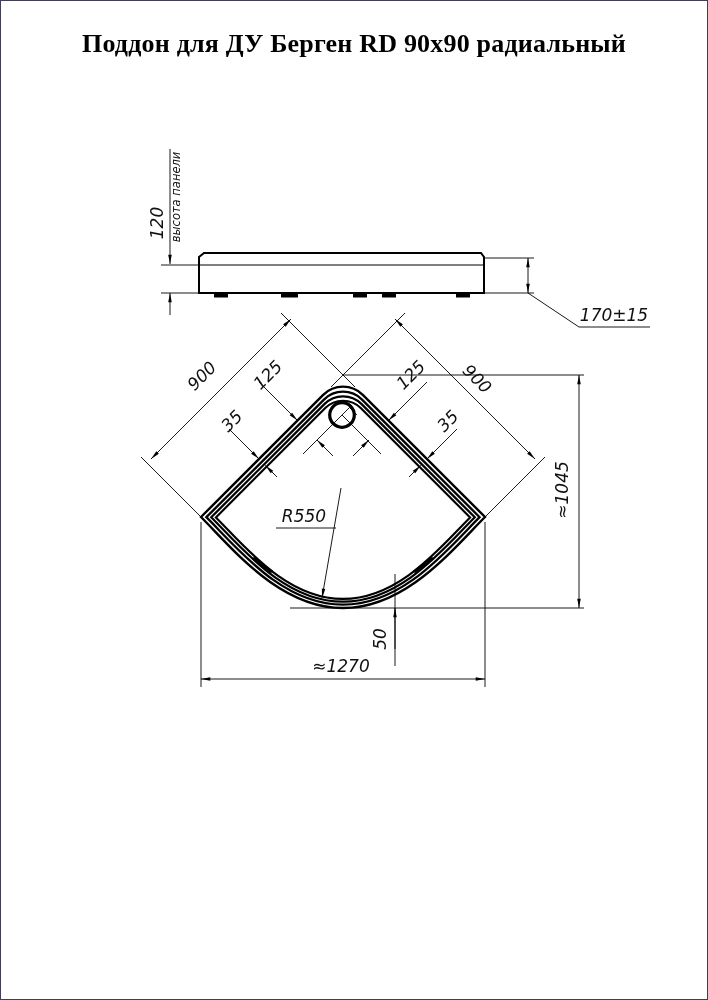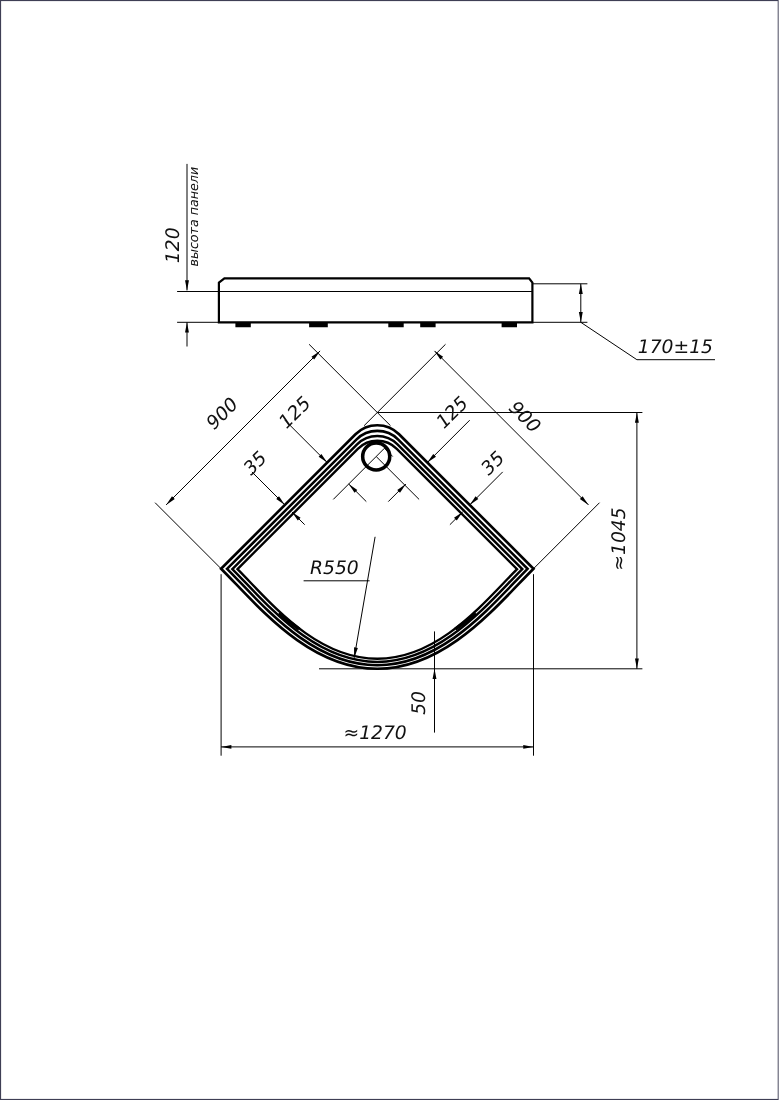--- a/index.html
+++ b/index.html
@@ -31,20 +31,21 @@
   .thin{stroke:#000;stroke-width:0.9;fill:none;}
   .thick{stroke:#000;stroke-width:2.4;fill:none;}
   .mid{stroke:#000;stroke-width:1.1;fill:none;}
   .inner{stroke:#000;stroke-width:2.2;fill:none;}
 </style>
 </head>
 <body>
 
 <div class="page">
 
+  <div class="title">Поддон для ДУ Берген RD 90x90 радиальный</div>
 
   <svg width="706" height="998" viewBox="0 0 706 998">
 
     <defs>
       <marker id="arr" markerUnits="userSpaceOnUse" markerWidth="14" markerHeight="8" refX="10" refY="0" orient="auto-start-reverse" viewBox="-1 -4 15 8">
         <path d="M10,0 L0,1.9 L0,-1.9 Z" fill="#000"></path>
       </marker>
     </defs>
 
     <g>

